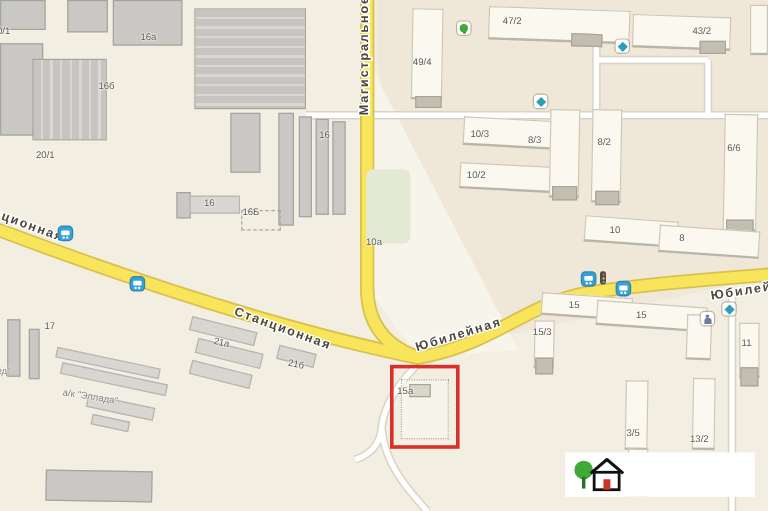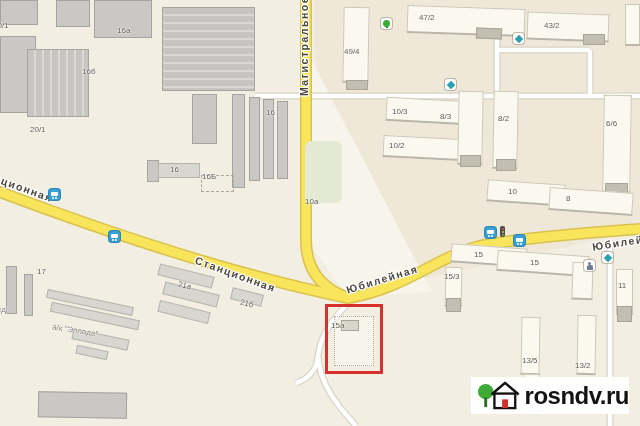--- a/index.html
+++ b/index.html
@@ -154,33 +154,33 @@
   <div class="lbl" style="left:-7px;top:21px">20/1</div>
   <div class="lbl" style="left:117px;top:26px">16а</div>
   <div class="lbl" style="left:82px;top:67px">16б</div>
   <div class="lbl" style="left:30px;top:125px">20/1</div>
   <div class="lbl" style="left:266px;top:108px">16</div>
   <div class="lbl" style="left:170px;top:165px">16</div>
   <div class="lbl" style="left:202px;top:172px">16Б</div>
   <div class="lbl" style="left:305px;top:197px">10а</div>
   <div class="lbl" style="left:344px;top:47px">49/4</div>
   <div class="lbl" style="left:419px;top:13px">47/2</div>
-  <div class="lbl" style="left:544px;top:21px">43/2</div>
+  <div class="lbl" style="left:577px;top:21px">43/2</div>
   <div class="lbl" style="left:392px;top:107px">10/3</div>
   <div class="lbl" style="left:389px;top:141px">10/2</div>
   <div class="lbl" style="left:440px;top:112px">8/3</div>
   <div class="lbl" style="left:498px;top:114px">8/2</div>
   <div class="lbl" style="left:606px;top:119px">6/6</div>
   <div class="lbl" style="left:508px;top:187px">10</div>
   <div class="lbl" style="left:566px;top:194px">8</div>
   <div class="lbl" style="left:474px;top:250px">15</div>
   <div class="lbl" style="left:530px;top:258px">15</div>
   <div class="lbl" style="left:444px;top:272px">15/3</div>
   <div class="lbl" style="left:618px;top:281px">11</div>
-  <div class="lbl" style="left:522px;top:356px">13/5</div>
+  <div class="lbl" style="left:522px;top:356px">3/5</div>
   <div class="lbl" style="left:575px;top:361px">13/2</div>
   <div class="lbl" style="left:37px;top:267px">17</div>
   <div class="lbl" style="left:178px;top:281px;transform:rotate(12deg)">21а</div>
   <div class="lbl" style="left:240px;top:299px;transform:rotate(12deg)">21б</div>
   <div class="lbl lbl-poi" style="left:-3px;top:305px">ед"</div>
   <div class="lbl lbl-poi" style="left:52px;top:326px;transform:rotate(9deg)">а/к "Эллада"</div>
   <div class="lbl" style="left:331px;top:321px">15а</div>
 
   <div class="street" style="left:254px;top:40px;transform:rotate(-90deg)">Магистральное</div>
   <div class="street" style="left:193px;top:268px;transform:rotate(20deg)">Станционная</div>
@@ -200,16 +200,15 @@
   <div class="poi poi-teal" style="left:602px;top:252px"></div>
 
   <div class="logo">
     <svg width="44" height="31" viewBox="0 0 44 32">
       <circle cx="9" cy="12" r="8" fill="#3faa35"></circle>
       <rect x="7.5" y="18" width="3" height="10" fill="#2c6e28"></rect>
       <polyline points="15,15 29,3 43,15" fill="none" stroke="#111" stroke-width="2.6" stroke-linejoin="round"></polyline>
       <rect x="18" y="14" width="21.5" height="15" fill="#fff" stroke="#111" stroke-width="2.4"></rect>
       <rect x="26" y="20" width="6" height="9" fill="#cf3227"></rect>
     </svg>
-    <span class="logo-text">rosndv.ru</span>
   </div>
 
 </div>
 
 </body></html>

